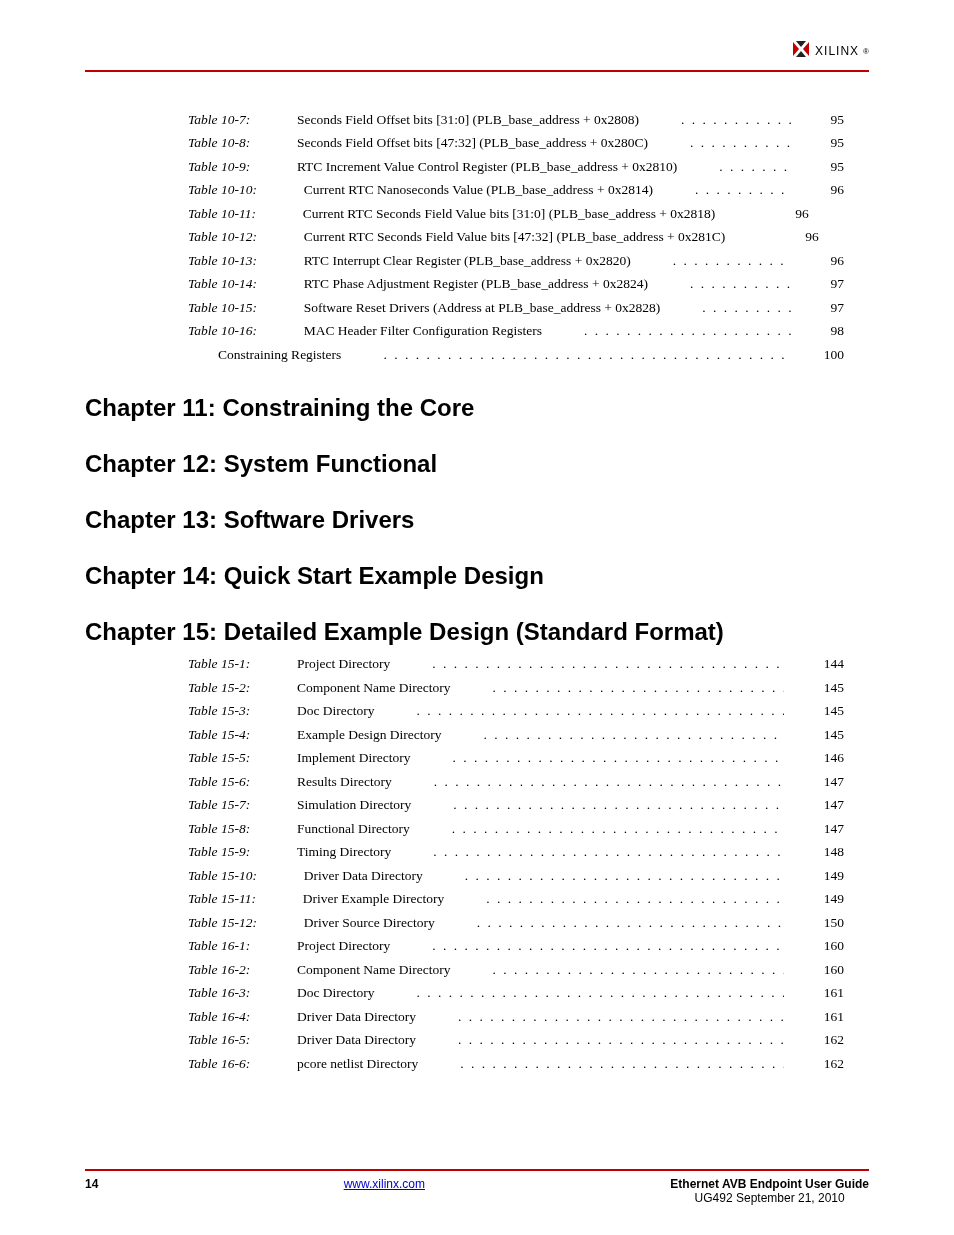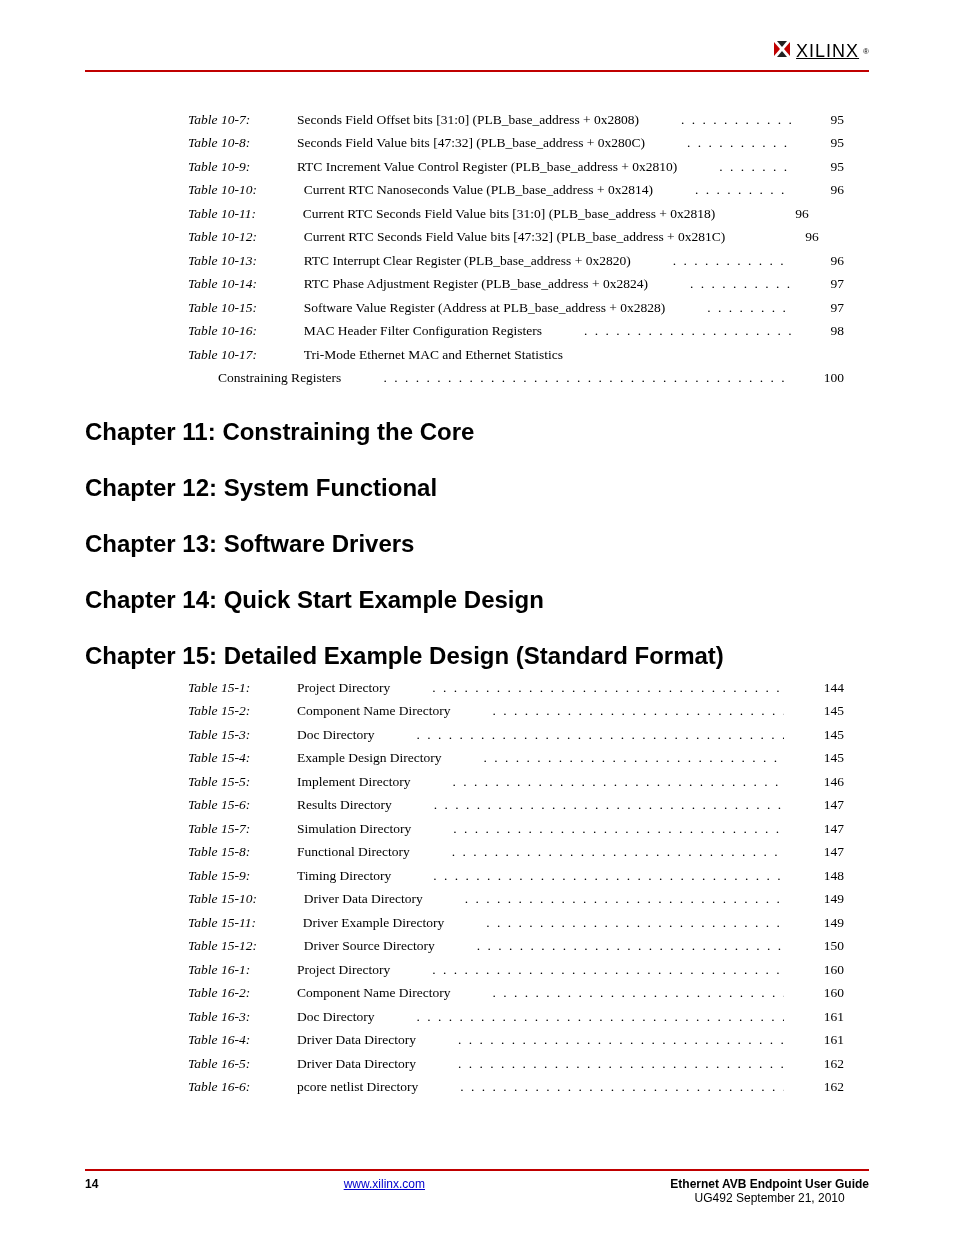--- a/index.html
+++ b/index.html
@@ -23,25 +23,24 @@
     }
     .logo {
       display: flex;
       align-items: center;
       gap: 4px;
     }
     .logo-symbol {
       display: inline-block;
     }
     .logo-text {
-      font-size: 18px;
+      font-size: 12px;
       font-weight: 400;
       letter-spacing: 1px;
       color: #000;
-      text-decoration: underline;
     }
     .logo-dot {
       font-size: 8px;
       vertical-align: sub;
     }
     .toc-container {
       padding-left: 103px;
       padding-right: 25px;
     }
     .toc-row {
@@ -149,21 +148,21 @@
 
   <div class="toc-container" id="toc-root">
   <div class="toc-row">
         <span class="toc-label">Table 10-7:&nbsp;&nbsp;</span>
         <span class="toc-title">Seconds Field Offset bits [31:0] (PLB_base_address + 0x2808)</span>
         <span class="toc-dots">. . . . . . . . . . . . . . . . . . . . . . . . . . . . . . . . . . . . . . . . . . . . . . . . . . . . . . . . . . . . . . . . . . . . . . . . . . . . . . . . . . . . . . . . . .</span>
         <span class="toc-page">95</span>
       </div>
       <div class="toc-row">
         <span class="toc-label">Table 10-8:&nbsp;&nbsp;</span>
-        <span class="toc-title">Seconds Field Value bits [47:32] (PLB_base_address + 0x280C)</span>
+        <span class="toc-title">Seconds Field Offset bits [47:32] (PLB_base_address + 0x280C)</span>
         <span class="toc-dots">. . . . . . . . . . . . . . . . . . . . . . . . . . . . . . . . . . . . . . . . . . . . . . . . . . . . . . . . . . . . . . . . . . . . . . . . . . . . . . . . . . . . . . . . . .</span>
         <span class="toc-page">95</span>
       </div>
       <div class="toc-row">
         <span class="toc-label">Table 10-9:&nbsp;&nbsp;</span>
         <span class="toc-title">RTC Increment Value Control Register (PLB_base_address + 0x2810)</span>
         <span class="toc-dots">. . . . . . . . . . . . . . . . . . . . . . . . . . . . . . . . . . . . . . . . . . . . . . . . . . . . . . . . . . . . . . . . . . . . . . . . . . . . . . . . . . . . . . . . . .</span>
         <span class="toc-page">95</span>
       </div>
       <div class="toc-row">
@@ -191,33 +190,29 @@
         <span class="toc-page">96</span>
       </div>
       <div class="toc-row">
         <span class="toc-label">Table 10-14:&nbsp;&nbsp;</span>
         <span class="toc-title">RTC Phase Adjustment Register (PLB_base_address + 0x2824)</span>
         <span class="toc-dots">. . . . . . . . . . . . . . . . . . . . . . . . . . . . . . . . . . . . . . . . . . . . . . . . . . . . . . . . . . . . . . . . . . . . . . . . . . . . . . . . . . . . . . . . . .</span>
         <span class="toc-page">97</span>
       </div>
       <div class="toc-row">
         <span class="toc-label">Table 10-15:&nbsp;&nbsp;</span>
-        <span class="toc-title">Software Value Register (Address at PLB_base_address + 0x2828)</span>
+        <span class="toc-title">Software Reset Drivers (Address at PLB_base_address + 0x2828)</span>
         <span class="toc-dots">. . . . . . . . . . . . . . . . . . . . . . . . . . . . . . . . . . . . . . . . . . . . . . . . . . . . . . . . . . . . . . . . . . . . . . . . . . . . . . . . . . . . . . . . . .</span>
         <span class="toc-page">97</span>
       </div>
       <div class="toc-row">
         <span class="toc-label">Table 10-16:&nbsp;&nbsp;</span>
         <span class="toc-title">MAC Header Filter Configuration Registers</span>
         <span class="toc-dots">. . . . . . . . . . . . . . . . . . . . . . . . . . . . . . . . . . . . . . . . . . . . . . . . . . . . . . . . . . . . . . . . . . . . . . . . . . . . . . . . . . . . . . . . . .</span>
         <span class="toc-page">98</span>
-      </div>
-      <div class="toc-row">
-        <span class="toc-label">Table 10-17:&nbsp;&nbsp;</span>
-        <span class="toc-title">Tri-Mode Ethernet MAC and Ethernet Statistics</span>
       </div>
       <div class="toc-row toc-row-indent">
         <span class="toc-title">Constraining Registers</span>
         <span class="toc-dots">. . . . . . . . . . . . . . . . . . . . . . . . . . . . . . . . . . . . . . . . . . . . . . . . . . . . . . . . . . . . . . . . . . . . . . . . . . . . . . . . . . . . . . . . . .</span>
         <span class="toc-page"> 100</span>
       </div>
       <div class="chapter-heading chapter-heading-gap">Chapter 11:  Constraining the Core</div>
       <div class="chapter-heading chapter-heading-gap">Chapter 12:  System Functional</div>
       <div class="chapter-heading chapter-heading-gap">Chapter 13:  Software Drivers</div>
       <div class="chapter-heading chapter-heading-gap">Chapter 14:  Quick Start Example Design</div>

